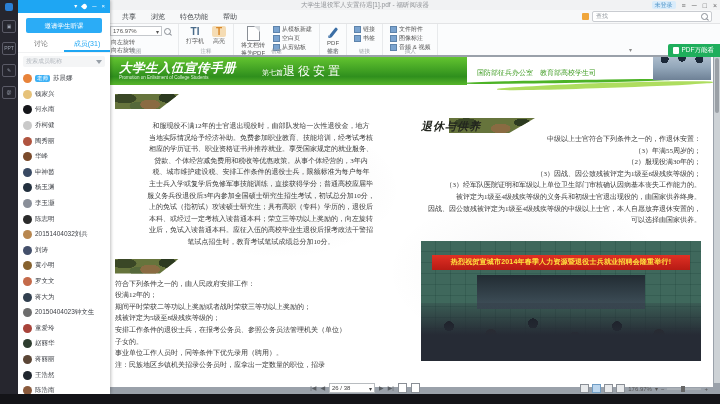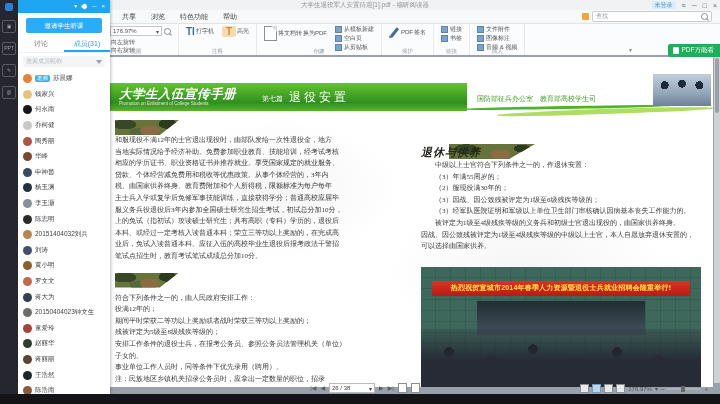--- a/index.html
+++ b/index.html
@@ -22,76 +22,76 @@
   .lens{width:5px;height:5px;border:1px solid #8a8f96;border-radius:50%;position:relative;flex:none;}
   .lens::after{content:"";position:absolute;width:3px;height:1px;background:#8a8f96;right:-2px;bottom:-1px;transform:rotate(40deg);}
   
   .ribbon{height:31px;background:#fbfcfd;border-bottom:1px solid #dfe1e4;display:flex;padding-left:84px;}
   .rgroup{position:relative;border-right:1px solid #e8eaec;padding:2px 7px 8px 7px;display:flex;gap:8px;align-items:flex-start;}
   .glabel{position:absolute;bottom:0;left:0;right:0;text-align:center;font-size:5.5px;color:#9aa0a6;}
   .zoomrow{display:flex;align-items:center;gap:2px;margin-bottom:2px;}
   .zoombox{width:46px;height:8px;border:1px solid #c5c8cc;background:#fff;display:flex;align-items:center;font-size:6px;color:#555;padding:0 2px;justify-content:space-between;}
   .rotrow{display:flex;align-items:center;gap:2px;font-size:6px;color:#555;line-height:8px;}
   .rot{width:6px;height:6px;border:1px solid #4a7fbf;border-radius:50%;border-left-color:transparent;flex:none;}
-  .bigbtn{display:flex;flex-direction:row;align-items:center;gap:1px;font-size:6px;color:#555;text-align:center;line-height:6.5px;}
+  .bigbtn{display:flex;flex-direction:column;align-items:center;gap:1px;font-size:6px;color:#555;text-align:center;line-height:6.5px;}
   .tw-icon{font-size:10px;font-weight:bold;color:#4a6b8a;line-height:11px;}
   .hl-wrap{background:#f5dcb4;border-radius:2px;padding:0 4px;}
   .hl-icon{font-size:10px;font-weight:bold;color:#d9882b;line-height:11px;}
   .page-icon{width:11px;height:13px;background:#fff;border:1px solid #8a8f96;position:relative;}
   .page-icon::after{content:"";position:absolute;right:-1px;top:-1px;border:3px solid #d9dcdf;border-left-color:transparent;border-bottom-color:transparent;}
   .rsmall-col{display:flex;flex-direction:column;gap:2px;justify-content:flex-start;}
   .rsmall{display:flex;align-items:center;gap:2px;font-size:6px;color:#555;line-height:6.5px;white-space:nowrap;}
   .mini-icon{width:5px;height:5px;background:#7aa3cf;border:1px solid #5d83ab;flex:none;}
   .pen{width:3px;height:11px;background:#3b6ea5;border-radius:1px;transform:rotate(38deg);margin:1px 4px;}
   .pen::after{content:"";display:block;position:relative;top:11px;left:-1px;border:2px solid transparent;border-top-color:#3b6ea5;}
   
   .docarea{position:absolute;top:55px;left:0;right:0;bottom:0;background:#9aa1aa;}
   .scrollbar{position:absolute;right:0;top:0;width:6px;bottom:11px;background:#cdd2d6;}
   .scroll-thumb{margin:3px 1px;height:55px;background:#9aa0a6;border-radius:2px;}
   .page{position:absolute;left:85px;top:2px;right:7px;bottom:7px;background:#fff;overflow:hidden;
         background-image:radial-gradient(ellipse 120px 70px at 30% 40%,rgba(60,70,60,0.05),transparent),
                          radial-gradient(ellipse 140px 80px at 70% 65%,rgba(60,60,70,0.05),transparent);}
-  .banner{margin-top:26px;height:28px;display:flex;position:relative;}
+  .banner{margin-top:0;height:28px;display:flex;position:relative;}
   .banner-green{width:372px;background:linear-gradient(#63c430,#2f8f1d 70%,#57b52a);display:flex;align-items:center;flex:none;}
   .b-titlewrap{padding-left:24px;color:#fff;}
   .b-title{font-size:12.5px;font-weight:bold;font-style:italic;letter-spacing:0.5px;line-height:13px;white-space:nowrap;}
   .b-sub{font-size:4.5px;opacity:.85;line-height:6px;white-space:nowrap;}
-  .b-chapter{margin-left:26px;color:#fff;display:flex;align-items:baseline;gap:6px;white-space:nowrap;}
+  .b-chapter{margin-left:26px;color:#fff;display:flex;align-items:baseline;white-space:nowrap;}
   .b-chlabel{font-size:7px;}
   .b-chtitle{font-size:12px;letter-spacing:3px;font-family:"Liberation Serif","DejaVu Serif",serif;}
   .banner-right{flex:1;position:relative;background:#fff;}
   .agency{position:absolute;left:10px;bottom:7px;font-size:7px;color:#3f9c22;white-space:nowrap;}
   .swoosh1{position:absolute;left:-10px;right:40px;bottom:2px;height:3px;background:#4db327;border-radius:50%;transform:rotate(-1deg);}
   .swoosh2{position:absolute;left:30px;right:0;bottom:-3px;height:5px;background:#a5d94e;border-radius:50% 60% 40% 50%;transform:rotate(-2deg);opacity:.9;}
   .soldiers{position:absolute;right:2px;top:-9px;width:58px;height:32px;
      background:linear-gradient(#c2cedb,#93a7ba 60%,#6e8196),
        radial-gradient(circle 4px at 20% 35%,#2c3a4a 99%,transparent),
        radial-gradient(circle 4px at 50% 30%,#2c3a4a 99%,transparent),
        radial-gradient(circle 4px at 80% 35%,#2c3a4a 99%,transparent);
      background-blend-mode:multiply;}
   .cols{display:flex;gap:14px;padding:0 12px 0 20px;margin-top:9px;}
   .colL{width:292px;flex:none;}
-  .colR{flex:1;min-width:0;}
+  .colR{flex:1;min-width:0;text-align:right;}
   .camo{height:15px;width:64px;background-color:#66743c;clip-path:polygon(0 0,100% 0,70% 100%,0 100%);
      background-image:radial-gradient(ellipse 12px 5px at 15% 30%,#3a4726 98%,transparent),
        radial-gradient(ellipse 10px 5px at 55% 70%,#8a6b42 98%,transparent),
        radial-gradient(ellipse 9px 5px at 82% 25%,#2c3a20 98%,transparent),
        radial-gradient(ellipse 8px 4px at 35% 80%,#55683a 98%,transparent);}
   .camo.m2{margin:10px 0 5px 0;}
   .rtitle-wrap{position:relative;margin-top:24px;height:16px;width:120px;}
   .rtitle-camo{position:absolute;left:28px;top:0;height:15px;width:86px;background-color:#66743c;
      clip-path:polygon(0 0,100% 0,70% 100%,0 100%);
      background-image:radial-gradient(ellipse 12px 5px at 20% 35%,#3a4726 98%,transparent),
        radial-gradient(ellipse 10px 5px at 60% 70%,#8a6b42 98%,transparent),
        radial-gradient(ellipse 8px 4px at 85% 30%,#2c3a20 98%,transparent);}
   .rtitle{position:absolute;left:0;top:1px;font-size:11px;font-weight:bold;font-style:italic;color:#23261f;
      font-family:"Liberation Serif","DejaVu Serif",serif;letter-spacing:1px;white-space:nowrap;}
   .doc-line{font-size:7px;line-height:11.6px;color:#3a3a3a;white-space:nowrap;overflow:hidden;
      font-family:"Liberation Serif","DejaVu Serif",serif;}
-  .p1{margin-top:0;}
+  .p1{margin-top:12px;text-align:center;}
   .photo{margin-top:14px;height:120px;position:relative;overflow:hidden;
      background:repeating-linear-gradient(90deg,#7fa399 0 14px,#6d938a 14px 15px),
                 repeating-linear-gradient(#7fa399 0 10px,#6d938a 10px 11px);
      background-blend-mode:multiply;}
   .photo-banner{position:absolute;left:4%;right:4%;top:14px;height:15px;background:linear-gradient(#e03024,#b71b14);
      color:#ffe23e;font-size:7px;font-weight:bold;display:flex;align-items:center;justify-content:center;
      white-space:nowrap;overflow:hidden;letter-spacing:0.2px;}
   .crowd{position:absolute;left:0;right:0;bottom:0;height:58px;
      background:linear-gradient(rgba(40,44,54,0.2),#262b35 55%),
        radial-gradient(circle 5px at 10% 40%,#11141a 98%,transparent),
@@ -297,25 +297,25 @@
       </div>
 
       <div class="cols">
         <div class="colL">
           <div class="camo"></div>
           <div class="p1">
               <div class="doc-line">和服现役不满12年的士官退出现役时，由部队发给一次性退役金，地方</div>
               <div class="doc-line">当地实际情况给予经济补助。免费参加职业教育、技能培训，经考试考核</div>
               <div class="doc-line">相应的学历证书、职业资格证书并推荐就业。享受国家规定的就业服务、</div>
               <div class="doc-line">贷款、个体经营减免费用和税收等优惠政策。从事个体经营的，3年内</div>
-              <div class="doc-line">税、由国家供养终身、教育费附加和个人所得税，限额标准为每户每年</div>
+              <div class="doc-line">税、城市维护建设税、安排工作条件的退役士兵，限额标准为每户每年</div>
               <div class="doc-line">主士兵入学或复学后免修军事技能训练，直接获得学分；普通高校应届毕</div>
               <div class="doc-line">服义务兵役退役后3年内参加全国硕士研究生招生考试，初试总分加10分，</div>
               <div class="doc-line">上的免试（指初试）攻读硕士研究生；具有高职（专科）学历的，退役后</div>
-              <div class="doc-line">本科、或经过一定考核入读普通本科；荣立三等功以上奖励的，在完成高</div>
+              <div class="doc-line">本科、或经过一定考核入读普通本科；荣立三等功以上奖励的，向左旋转</div>
               <div class="doc-line">业后，免试入读普通本科。应征入伍的高校毕业生退役后报考政法干警招</div>
               <div class="doc-line">笔试点招生时，教育考试笔试成绩总分加10分。</div>
             </div>
           <div class="camo m2"></div>
           <div>
               <div class="doc-line">符合下列条件之一的，由人民政府安排工作：</div>
               <div class="doc-line">役满12年的；</div>
               <div class="doc-line">期间平时荣获二等功以上奖励或者战时荣获三等功以上奖励的；</div>
               <div class="doc-line">残被评定为5级至8级残疾等级的；</div>
               <div class="doc-line">安排工作条件的退役士兵，在报考公务员、参照公务员法管理机关（单位）</div>

